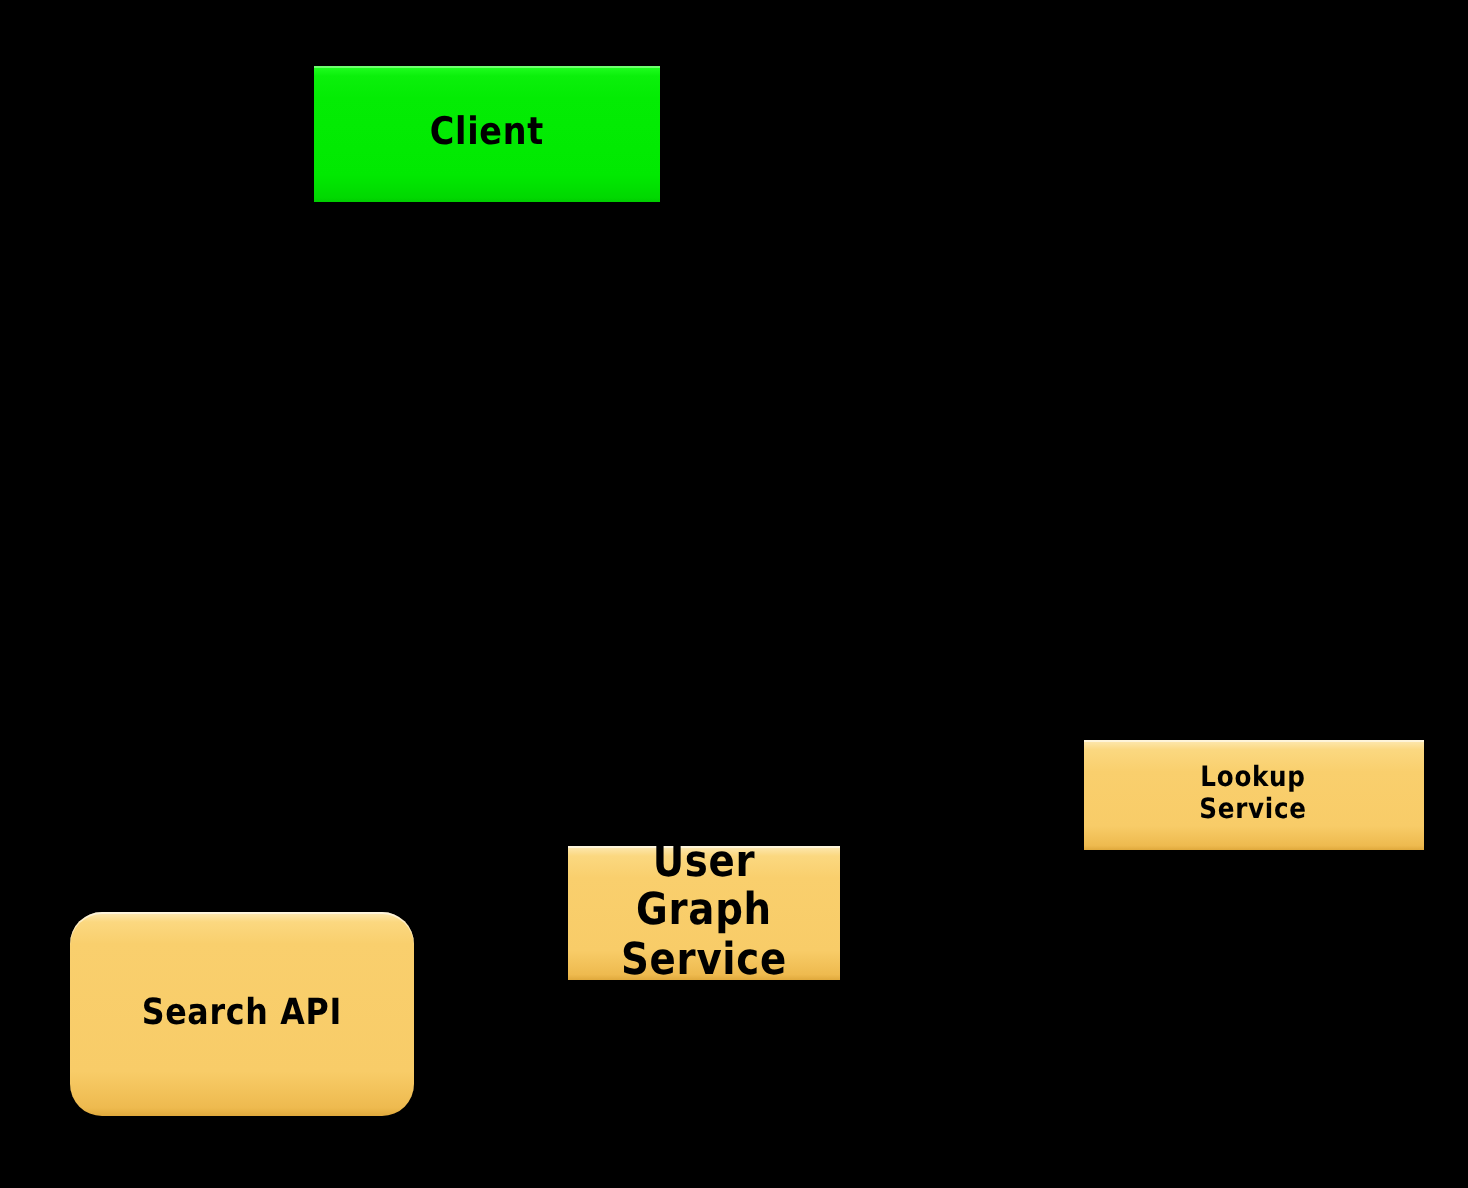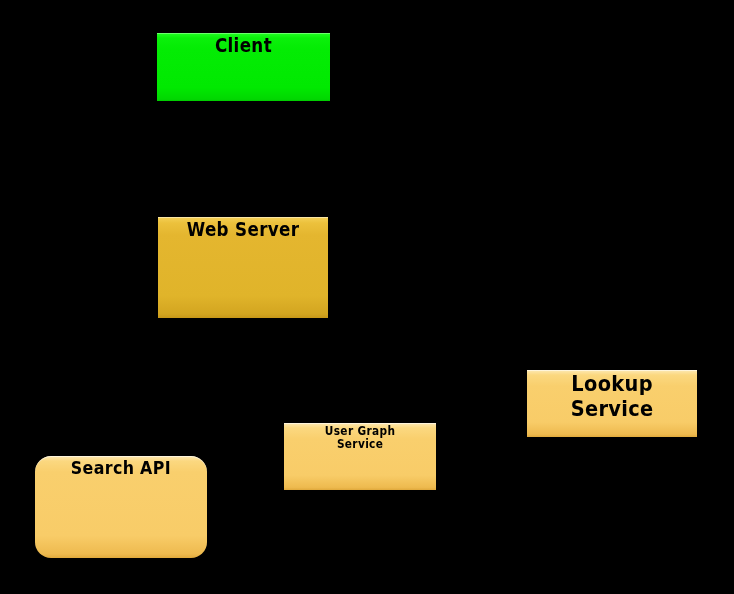--- a/index.html
+++ b/index.html
@@ -18,29 +18,30 @@
     height: 594px;
     background: #000000;
     overflow: hidden;
   }
 
   
   .node {
     position: absolute;
     box-sizing: border-box;
     display: flex;
+    align-items: center;
     justify-content: center;
     text-align: center;
     color: #000000;
     font-family: "DejaVu Sans", sans-serif;
     font-weight: bold;
     letter-spacing: 0.4px;
     line-height: 1.12;
     border: 0;
-    padding: 2px 6px;
+    padding: 12px 6px;
     user-select: none;
   }
 
   .node .node-label {
     display: block;
     white-space: pre-line;
     transform: scaleX(0.88);
     transform-origin: center center;
   }
 
@@ -89,27 +90,24 @@
       2px 3px 5px rgba(0,0,0,0.85);
   }
 </style>
 </head>
 <body>
 
 <div id="canvas" style="width: 734px; height: 594px; background: rgb(0, 0, 0);">
     <div class="node green" style="left: 157px; top: 33px; width: 173px; height: 68px; font-size: 19px;">
       <span class="node-label">Client</span>
     </div>
-    <div class="node gold" style="left: 158px; top: 217px; width: 170px; height: 101px; font-size: 19px;">
-      <span class="node-label">Web Server</span>
-    </div>
-    <div class="node amber" style="left: 527px; top: 370px; width: 170px; height: 67px; font-size: 22px;">
+    <div class="node amber" style="left: 542px; top: 370px; width: 170px; height: 55px; font-size: 14px;">
       <span class="node-label">Lookup
 Service</span>
     </div>
-    <div class="node amber" style="left: 284px; top: 423px; width: 152px; height: 67px; font-size: 12px;">
+    <div class="node amber" style="left: 284px; top: 423px; width: 136px; height: 67px; font-size: 22px;">
       <span class="node-label">User Graph
 Service</span>
     </div>
     <div class="node amber" style="left: 35px; top: 456px; width: 172px; height: 102px; font-size: 18px; border-radius: 16px;">
       <span class="node-label">Search API</span>
     </div>
   </div>
 
 </body></html>

